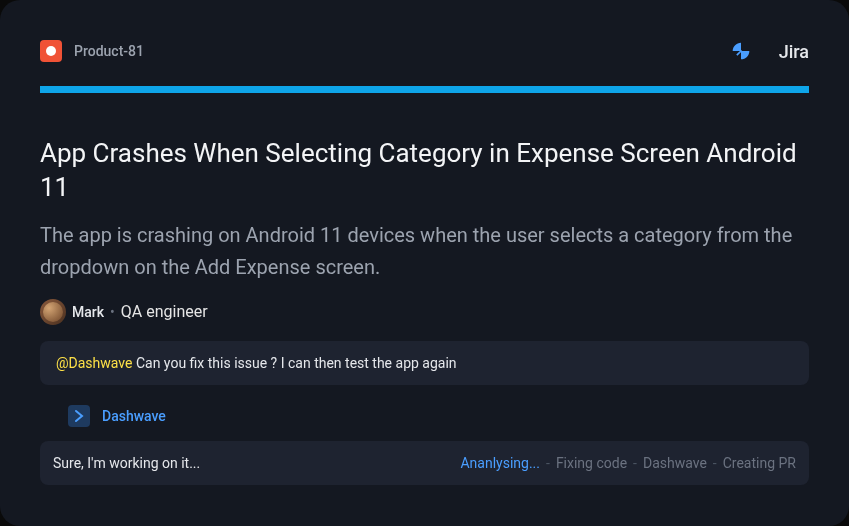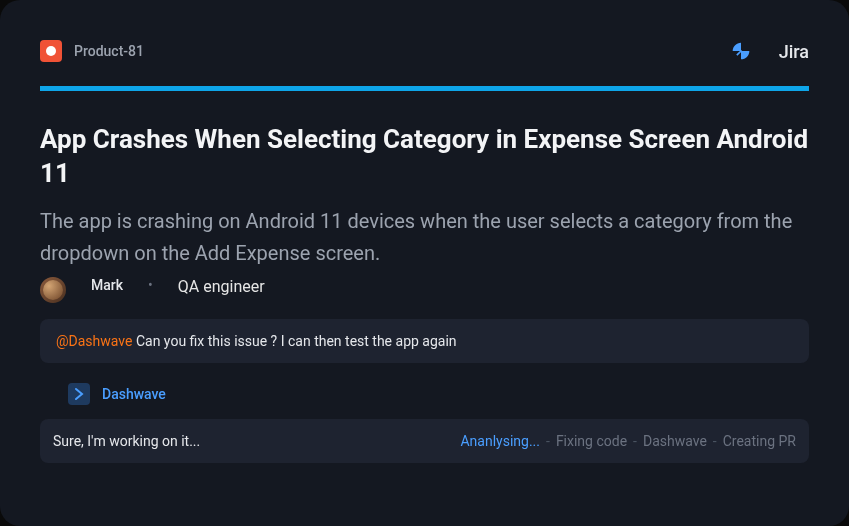--- a/index.html
+++ b/index.html
@@ -22,21 +22,21 @@
       width: 849px;
       height: 526px;
       padding: 40px;
       color: #fff;
     }
     .header {
       display: flex;
       justify-content: space-between;
       align-items: center;
       padding-bottom: 24px;
-      border-bottom: 5px solid #0ea5e9;
+      border-bottom: 7px solid #0ea5e9;
     }
     .breadcrumb {
       display: flex;
       align-items: center;
       gap: 12px;
     }
     .product-icon {
       width: 22px;
       height: 22px;
       background: #f05236;
@@ -65,42 +65,43 @@
       display: flex;
       align-items: center;
     }
     .jira-text {
       color: #e5e7eb;
       font-size: 18px;
       font-weight: 500;
     }
     .title {
       font-size: 26px;
-      font-weight: 700;
+      font-weight: 400;
       color: #f3f4f6;
-      margin-top: 32px;
+      margin-top: 44px;
       line-height: 1.3;
     }
     .section-label {
       color: #6b7280;
       font-size: 12px;
       font-weight: 500;
       letter-spacing: 1px;
       margin-top: 28px;
     }
     .description {
       color: #9ca3af;
       font-size: 20px;
       line-height: 1.6;
       margin-top: 14px;
     }
     .author-row {
       display: flex;
-      gap: 25px;
-      margin-top: 8px;
+      align-items: center;
+      gap: 6px;
+      margin-top: 16px;
     }
     .avatar {
       width: 26px;
       height: 26px;
       border-radius: 50%;
       background: linear-gradient(135deg, #8b5a3c 0%, #4a3020 100%);
       display: flex;
       align-items: center;
       justify-content: center;
       overflow: hidden;
@@ -125,21 +126,21 @@
       font-size: 16px;
     }
     .comment-box {
       background: #1e2330;
       border-radius: 8px;
       padding: 14px 16px;
       margin-top: 16px;
       font-size: 14px;
     }
     .mention {
-      color: #f97316;
+      color: #fde047;
     }
     .comment-text {
       color: #e5e7eb;
     }
     .bot-row {
       display: flex;
       align-items: center;
       gap: 12px;
       margin-top: 20px;
       padding-left: 28px;

